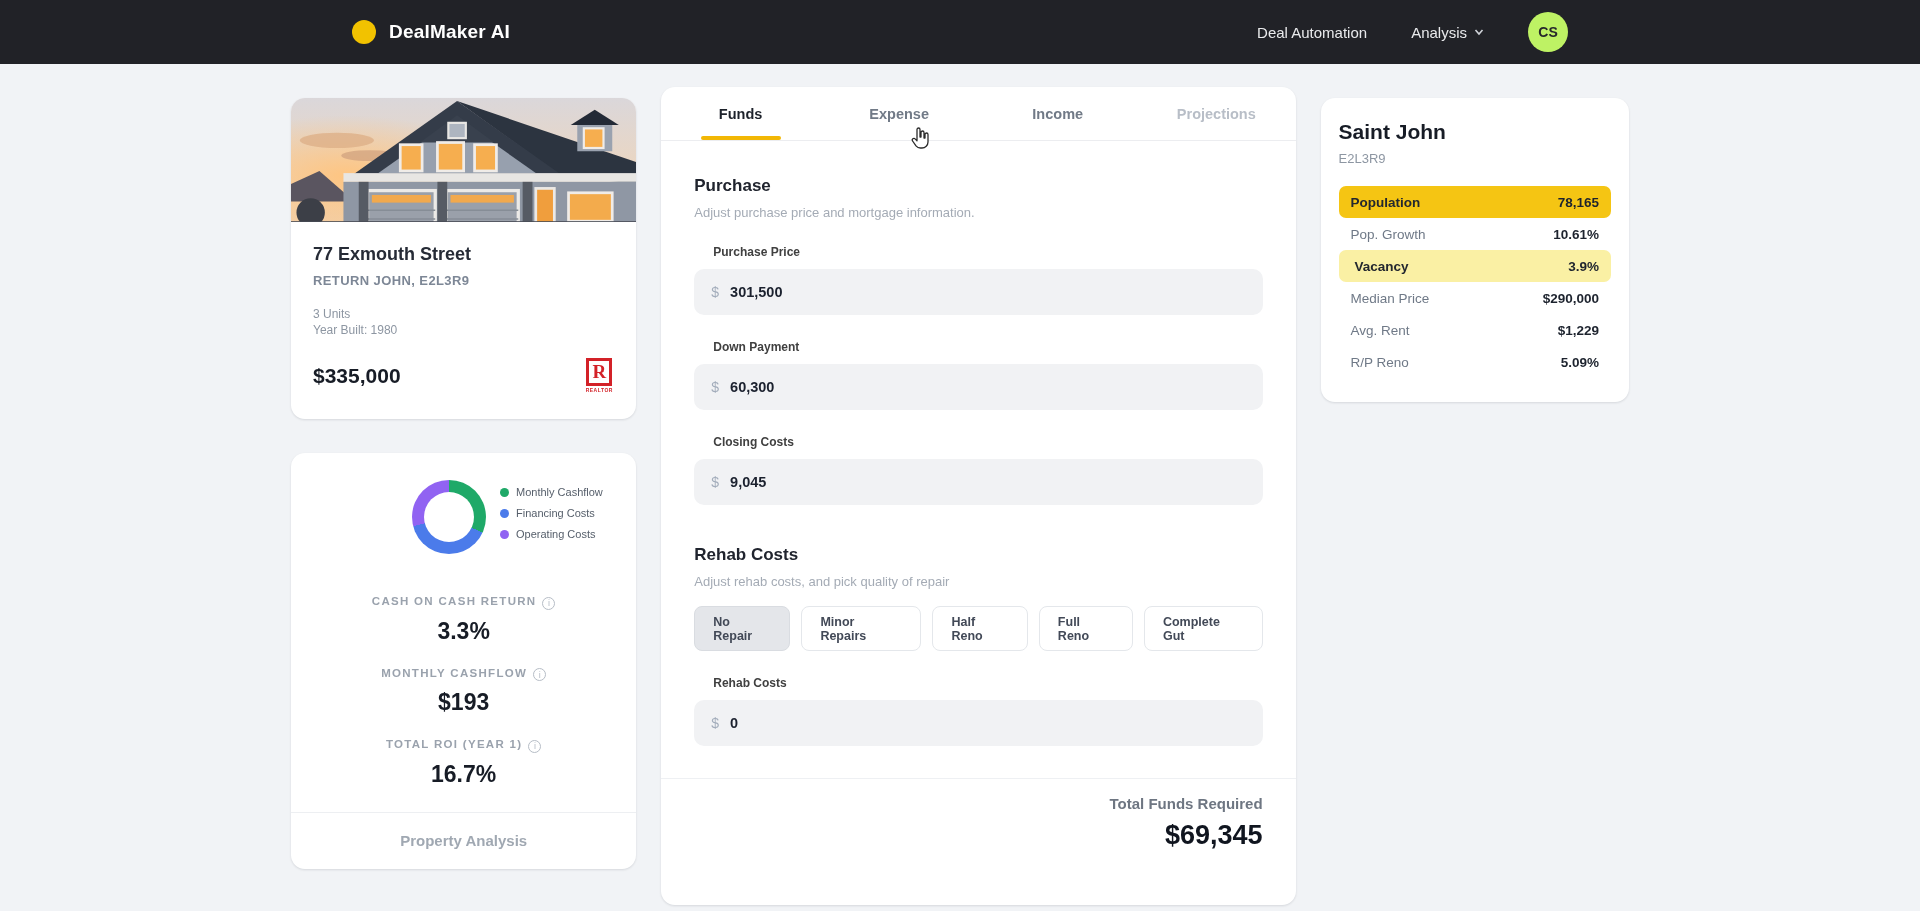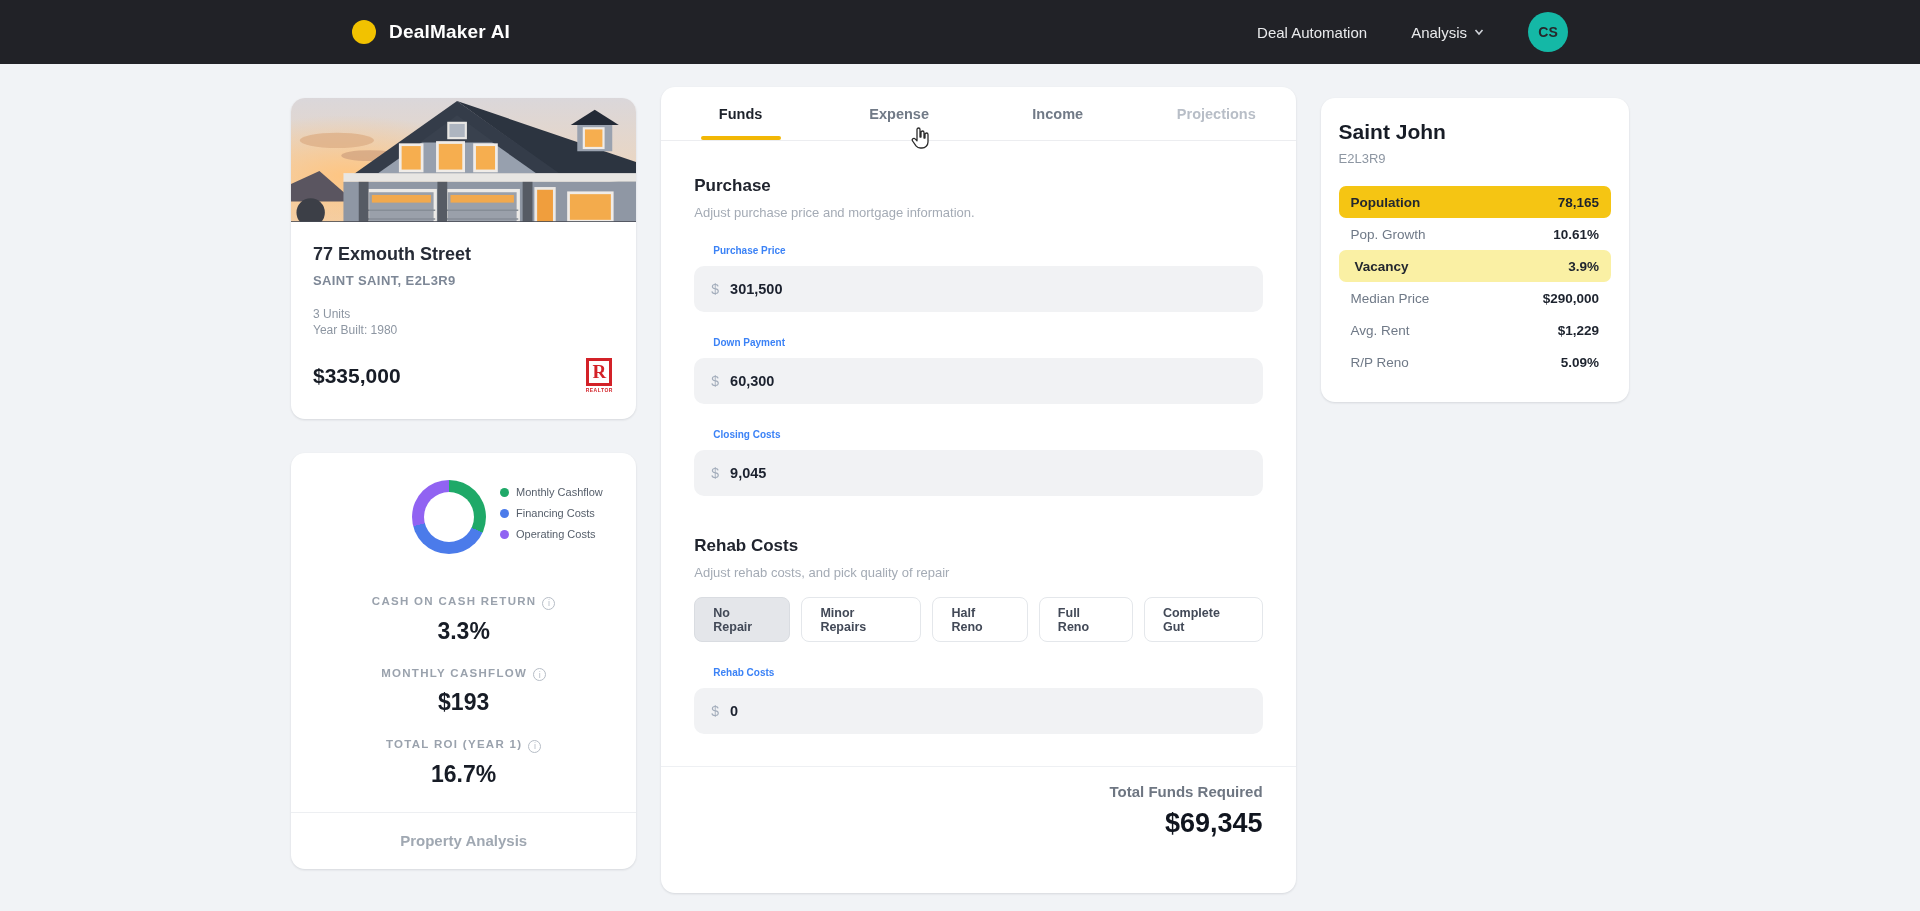--- a/index.html
+++ b/index.html
@@ -17,21 +17,21 @@
     padding-left:352px; padding-right:352px;
   }
   .brand { display:flex; align-items:center; gap:13px; }
   .brand-dot { width:24px; height:24px; border-radius:50%; background:#F2C200; }
   .brand-name { color:#fff; font-size:19px; font-weight:bold; letter-spacing:.2px; }
   .nav-right { margin-left:auto; display:flex; align-items:center; gap:44px; }
   .nav-link { color:#e9eaec; font-size:15px; cursor:pointer; }
   .nav-link.dd { display:flex; align-items:center; gap:7px; }
   .chev { width:10px; height:10px; }
   .avatar {
-    width:40px; height:40px; border-radius:50%; background:#14b8a6;
+    width:40px; height:40px; border-radius:50%; background:#bef264;
     color:#26272b; font-weight:bold; font-size:14px;
     display:flex; align-items:center; justify-content:center; cursor:pointer;
   }
   
   .main { width:1338px; margin:23px auto 0; display:flex; gap:25px; align-items:flex-start; }
   .col-left { width:356px; margin-top:11px; }
   .col-center { width:654px; }
   .col-right { width:318px; margin-top:11px; }
   .card {
     background:#fff; border-radius:14px;
@@ -83,21 +83,21 @@
   .tab.active { color:#1d222b; }
   .tab.active .underline {
     position:absolute; bottom:0; left:50%; transform:translateX(-50%);
     width:80px; height:4px; background:#F2B705; border-radius:3px;
   }
   .tab.muted { color:#b8bec7; }
   .panel-body { padding:35px 33px 0; }
   .section-title { font-size:17px; font-weight:bold; color:#20242e; }
   .section-sub { font-size:13px; color:#a4abb5; margin-top:9px; }
   .field { margin-top:25px; }
-  .field-label { font-size:10px; font-weight:bold; color:#3b82f6;padding-left:19px; }
+  .field-label { font-size:12px; font-weight:bold; color:#404040;padding-left:19px; }
   .input {
     margin-top:10px; height:46px; background:#f1f2f4; border-radius:10px;
     display:flex; align-items:center; padding:0 17px; gap:11px; cursor:text;
   }
   .input .prefix { font-size:14px; color:#a3adbb; }
   .input .val { font-size:14.5px; font-weight:bold; color:#1b212e; }
   .rehab-section { margin-top:40px; }
   .options { display:flex; gap:11px; margin-top:17px; }
   .opt {
     height:45px; padding:12px 18px; border:1px solid #e4e7eb; border-radius:8px; background:#fff;
@@ -191,21 +191,21 @@
         <rect x="224" y="88" width="17" height="36" fill="#f09e3d" stroke="#ece9e5" stroke-width="2.5"></rect>
         <rect x="254" y="92" width="40" height="26" fill="#f3ab4c" stroke="#f0ece8" stroke-width="2.5"></rect>
         <rect x="62" y="82" width="9" height="42" fill="#565b64"></rect>
         <rect x="134" y="82" width="9" height="42" fill="#565b64"></rect>
         <rect x="212" y="82" width="9" height="42" fill="#565b64"></rect>
         <circle cx="18" cy="110" r="13" fill="#3c3f47"></circle>
         <rect x="0" y="118" width="316" height="6" fill="#474b54"></rect>
       </svg>
       <div class="prop-body">
         <div class="prop-title">77 Exmouth Street</div>
-        <div class="prop-sub">SAINT SAINT, E2L3R9</div>
+        <div class="prop-sub">RETURN JOHN, E2L3R9</div>
         <div class="prop-meta">
           <div>3 Units</div>
           <div>Year Built: 1980</div>
         </div>
         <div class="prop-price-row">
           <div class="prop-price">$335,000</div>
           <div class="rlogo">
             <div class="rbox">R</div>
             <div class="rcap">REALTOR</div>
           </div>

